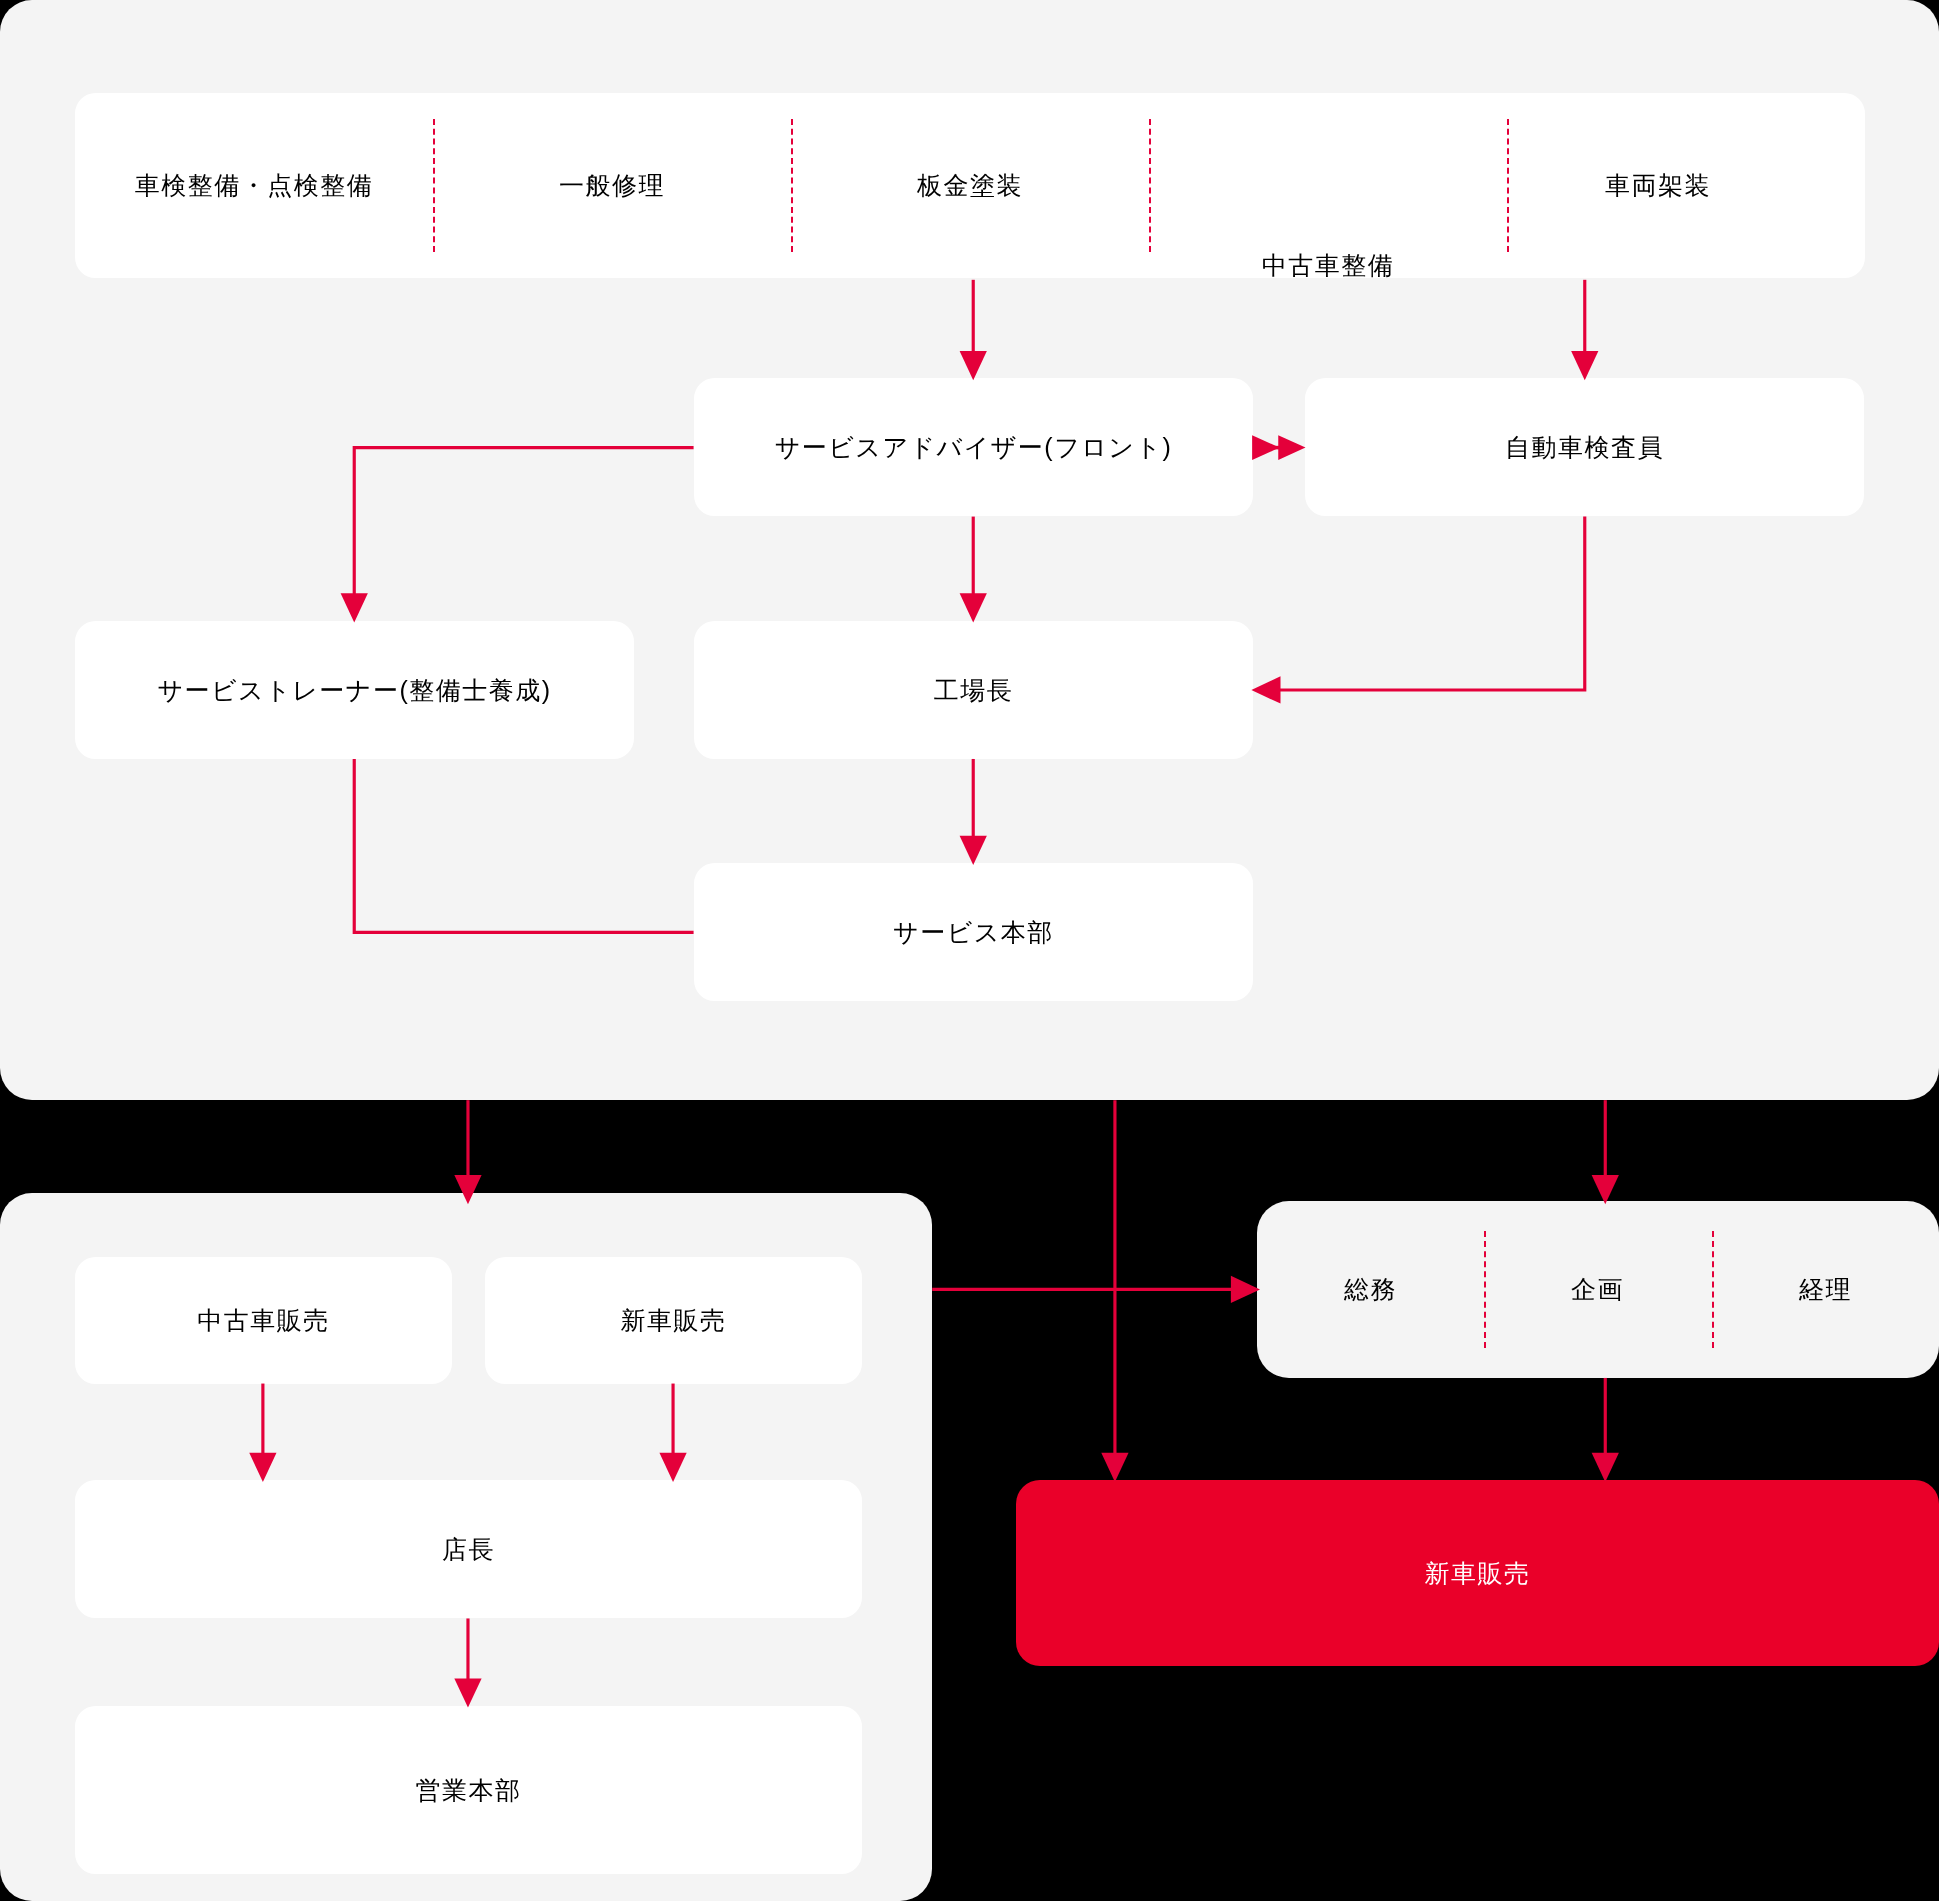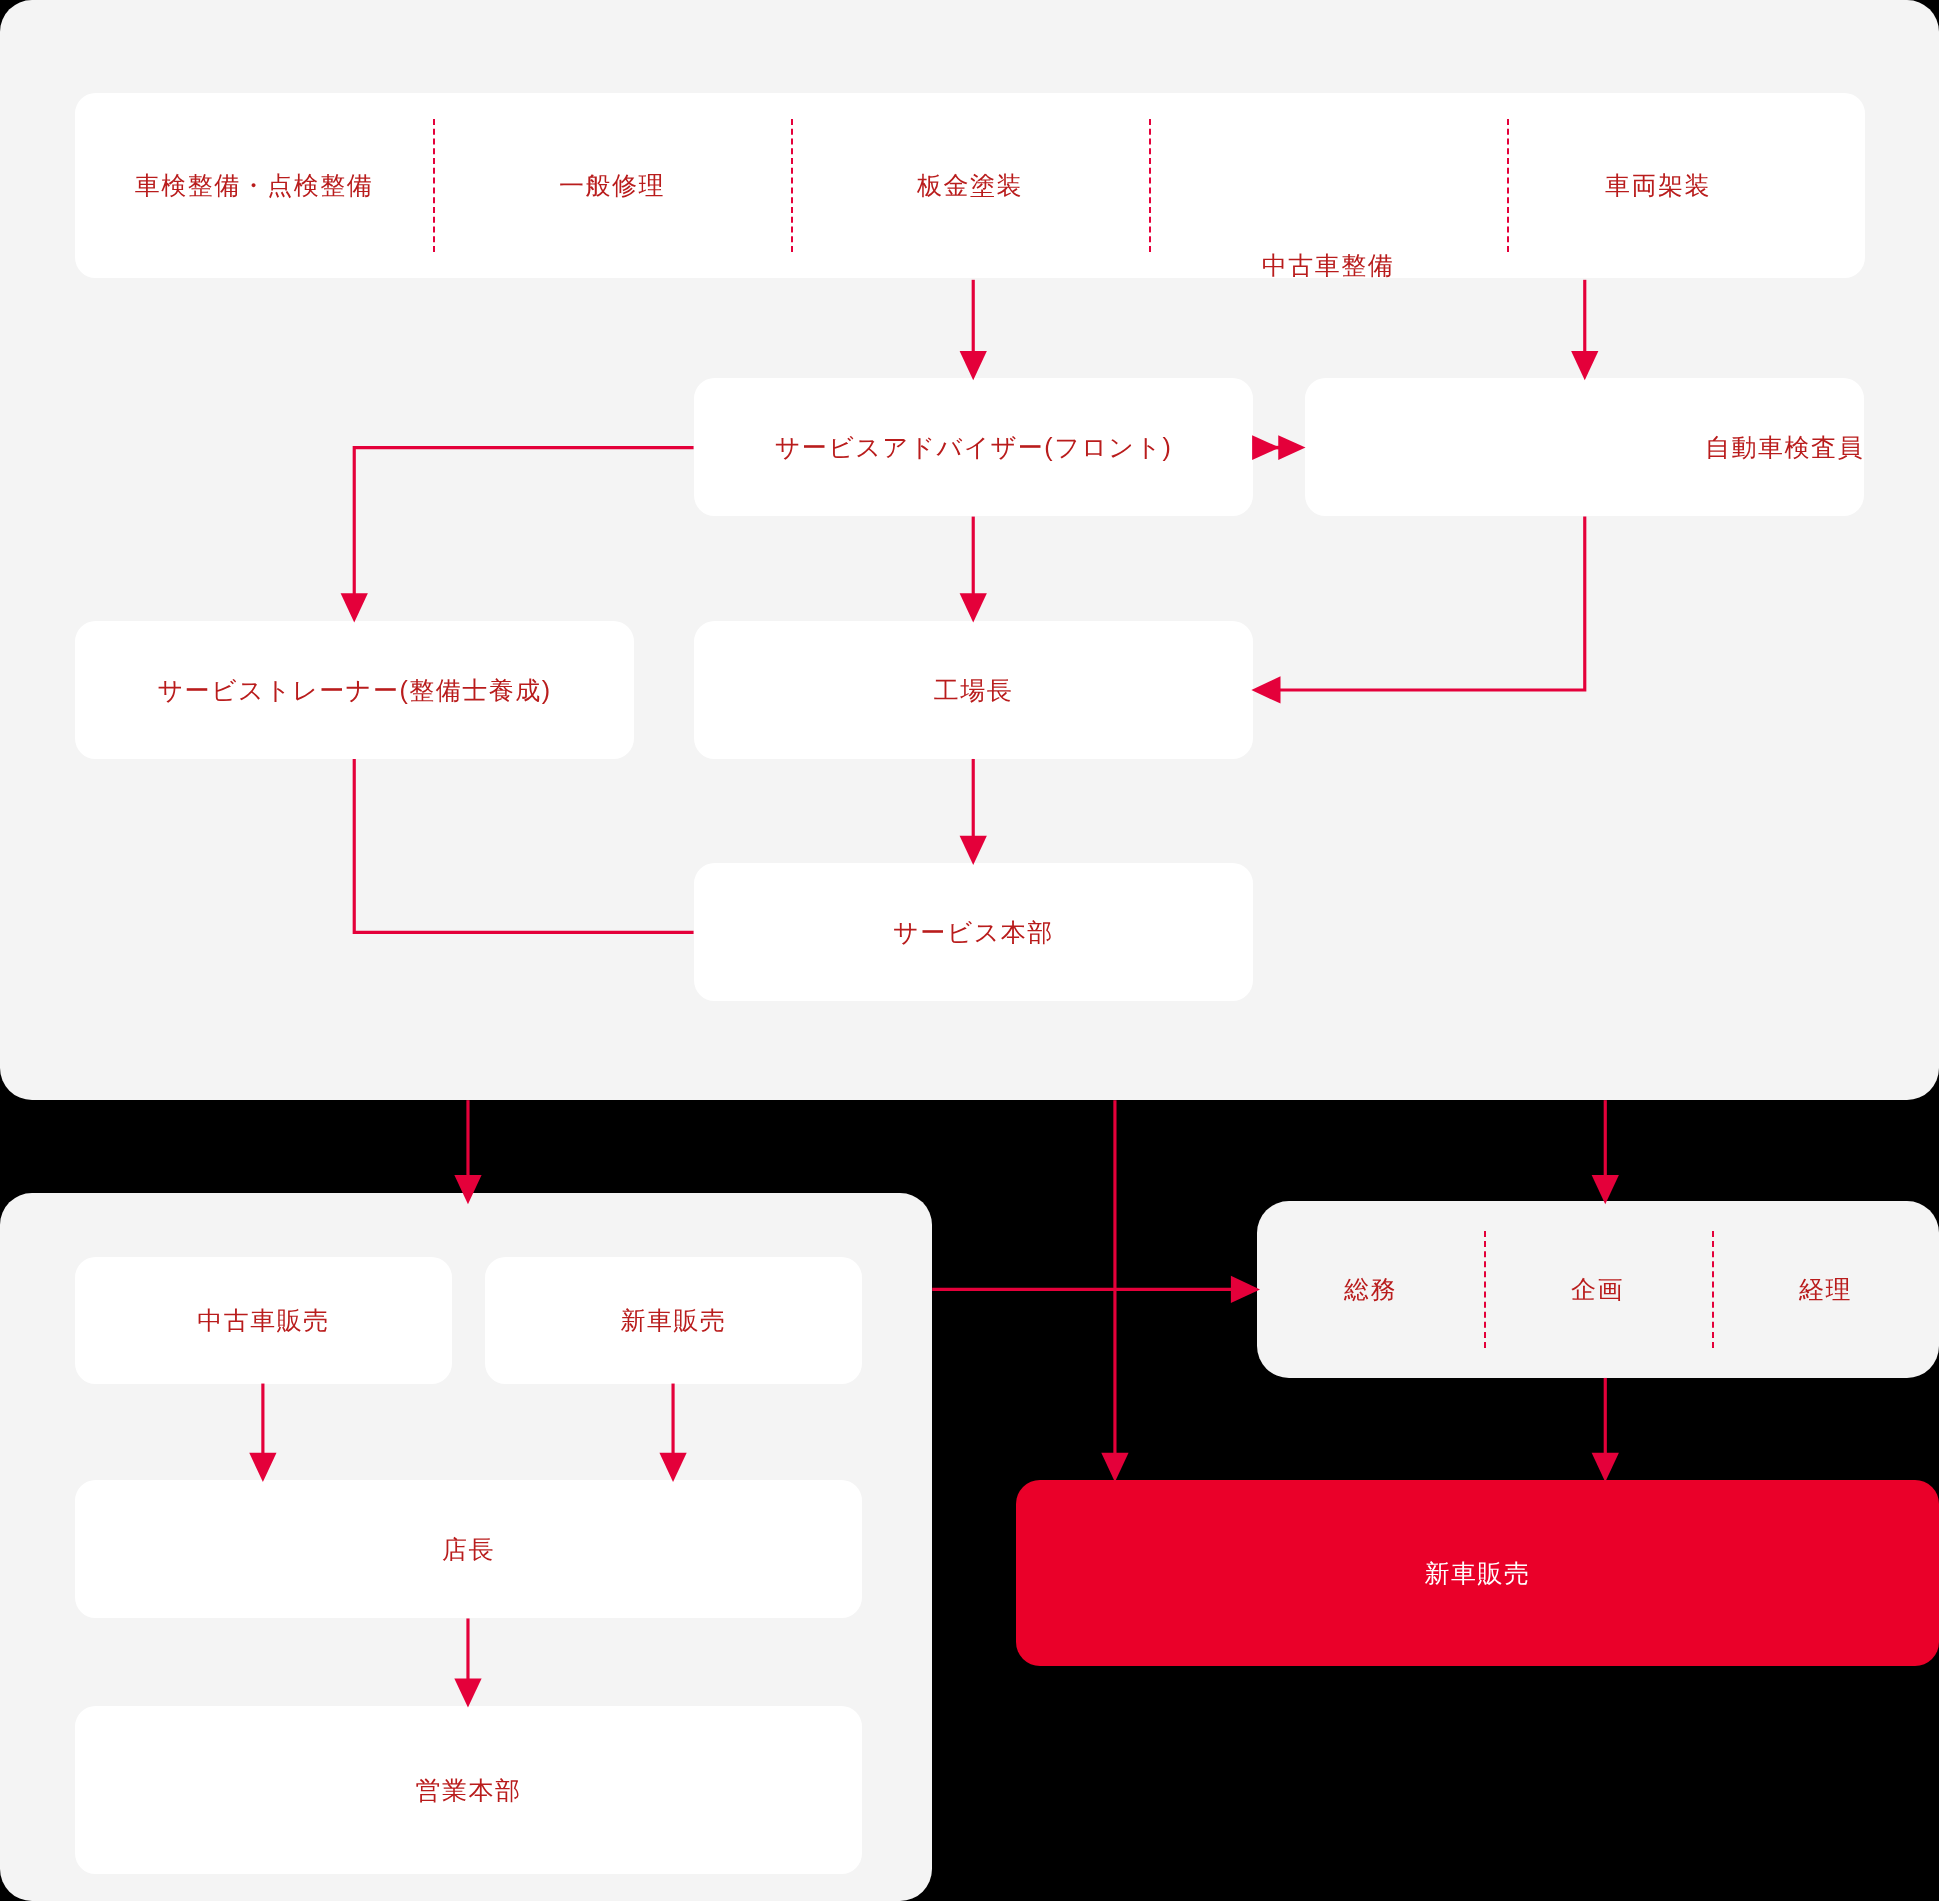--- a/index.html
+++ b/index.html
@@ -5,21 +5,21 @@
   html,body{margin:0;padding:0;background:#000;}
   body{font-family:"Liberation Sans","DejaVu Sans",sans-serif;}
   #stage{position:relative;width:1939px;height:1902px;background:#000;overflow:hidden;}
 
   .panel{position:absolute;background:#f4f4f4;}
   .card{position:absolute;background:#ffffff;border-radius:20.5px;
         display:flex;align-items:center;justify-content:center;}
   .card.flat{background:#f4f4f4;}
   .card.accent{background:#ea0029;}
 
-  .lbl{color:#b91c1c;font-size:25px;letter-spacing:.06em;white-space:nowrap;line-height:1;}
+  .lbl{color:#000000;font-size:25px;letter-spacing:.06em;white-space:nowrap;line-height:1;}
   .lbl.white{color:#ffffff;}
 
   .seg{position:absolute;top:0;bottom:0;display:flex;align-items:center;justify-content:center;}
   .divider{position:absolute;width:0;border-left:2.8px dashed #e4003a;}
 
   svg.wires{position:absolute;left:0;top:0;width:1939px;height:1902px;pointer-events:none;overflow:visible;}
 </style>
 </head>
 <body>
 
@@ -46,21 +46,21 @@
     <div class="divider" style="left:1432px;top:26px;bottom:26px;"></div>
     <div class="seg" style="left:1404px;width:358px;">
       <span class="lbl">車両架装</span>
     </div>
   </div>
 
   <div class="card" style="left:694px;top:378px;width:559px;height:138px;">
     <span class="lbl">サービスアドバイザー(フロント)</span>
   </div>
 
-  <div class="card" style="left:1305px;top:378px;width:559px;height:138px;justify-content:flex-end;">
+  <div class="card" style="left:1305px;top:378px;width:559px;height:138px;">
     <span class="lbl">自動車検査員</span>
   </div>
 
   <div class="card" style="left:75px;top:621px;width:559px;height:138px;">
     <span class="lbl">サービストレーナー(整備士養成)</span>
   </div>
 
   <div class="card" style="left:694px;top:621px;width:559px;height:138px;">
     <span class="lbl">工場長</span>
   </div>

